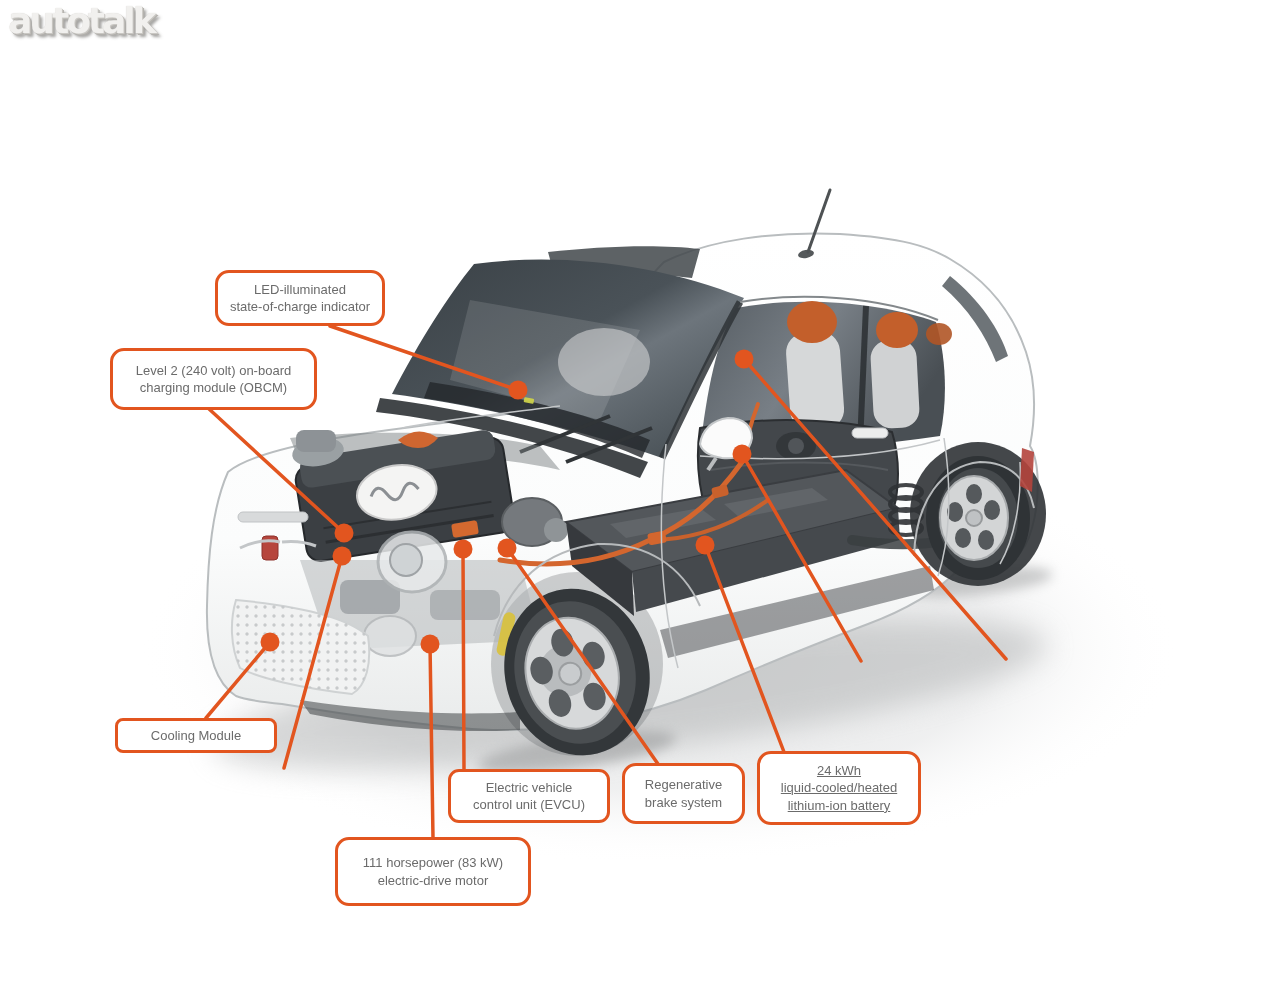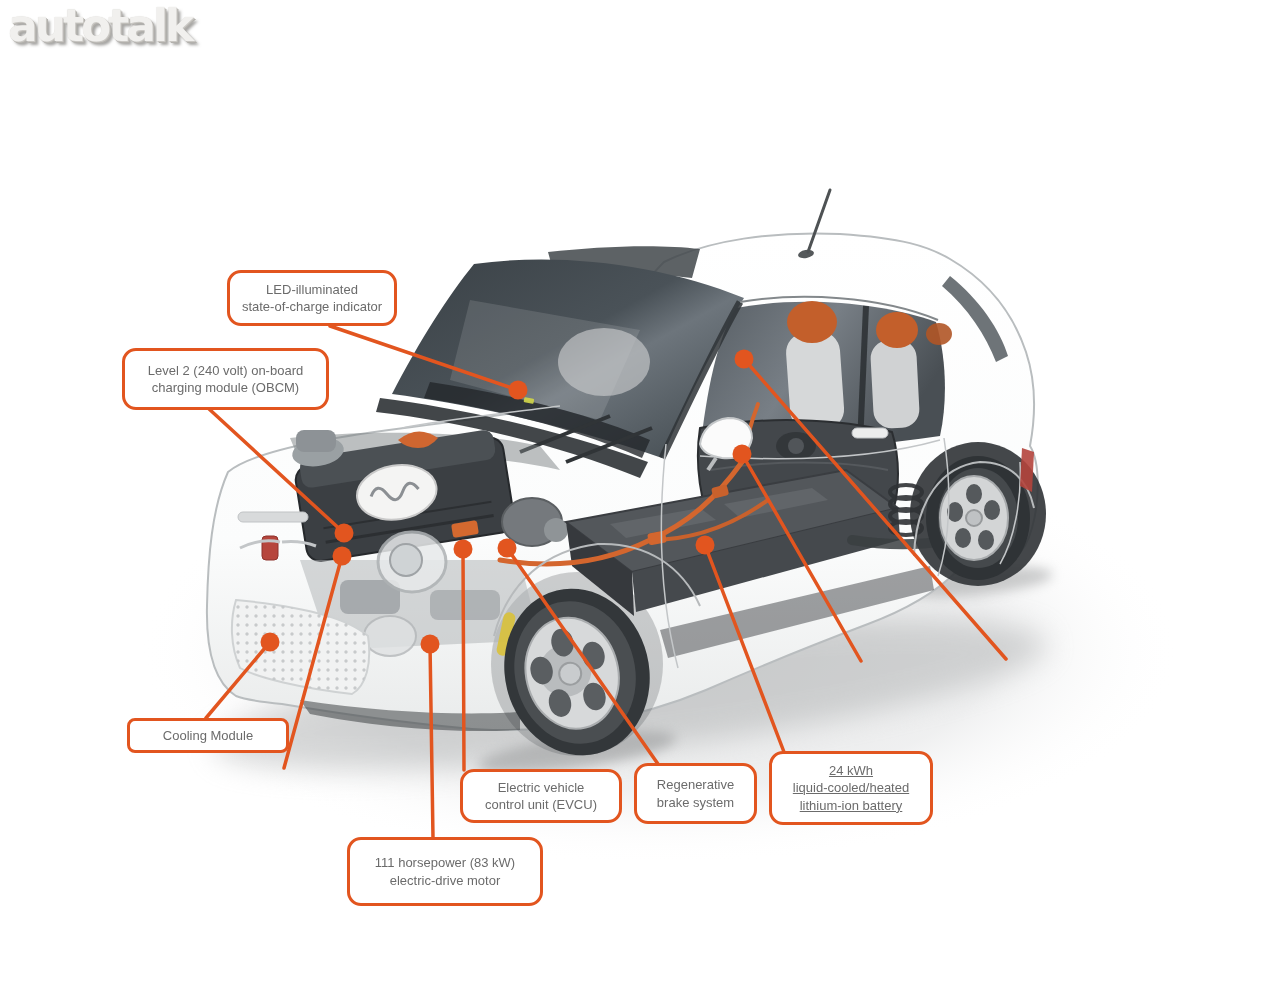--- a/index.html
+++ b/index.html
@@ -4,33 +4,33 @@
 <style>
   :root{ --accent:#e2551f; --label:#6b6b6b; }
   html,body{margin:0;padding:0;background:#fff;}
   .stage{
     position:relative; width:1280px; height:989px; background:#ffffff;
     overflow:hidden; font-family:"Liberation Sans", sans-serif;
   }
   .logo{
     position:absolute; left:8px; top:0px;
     font-family:"DejaVu Sans", sans-serif;
-    font-weight:800; font-size:44px; letter-spacing:-3px;
+    font-weight:800; font-size:36px; letter-spacing:-3px;
     color:#f1f0ee;
     text-shadow: 1px 1px 0 #c9c7c3, 2px 2px 0 #b2b0ac, 4px 4px 3px rgba(90,88,84,.55), 0 0 1px #d4d2ce;
   }
   svg.car{ position:absolute; left:0; top:0; }
   .lead{ stroke:var(--accent); stroke-width:3.5; stroke-linecap:round; }
   .dot{ fill:var(--accent); }
   .callout{
     position:absolute; box-sizing:border-box;
     background:#ffffff; border:3px solid var(--accent); border-radius:14px;
     display:flex; flex-direction:column; align-items:center; justify-content:center;
     text-align:center; color:var(--label);
-    font-size:13px; line-height:1.32; padding:2px 5px;margin-left:12px;
+    font-size:13px; line-height:1.32; padding:2px 5px;
   }
   .callout .ln{ white-space:nowrap; }
 </style>
 </head>
 <body>
 
 <div class="stage">
 
   <div class="logo">autotalk</div>
 
@@ -276,21 +276,21 @@
     <div class="ln">Level 2 (240 volt) on-board</div>
     <div class="ln">charging module (OBCM)</div>
   </div>
   <div class="callout" style="left:115px; top:718px; width:162px; height:35px; border-radius:8px;">
     <div class="ln">Cooling Module</div>
   </div>
   <div class="callout" style="left:335px; top:837px; width:196px; height:69px;">
     <div class="ln">111 horsepower (83 kW)</div>
     <div class="ln">electric-drive motor</div>
   </div>
-  <div class="callout" style="left:448px; top:769px; width:162px; height:54px;">
+  <div class="callout" style="left:448px; top:769px; width:162px; height:54px;border-radius:11px;">
     <div class="ln">Electric vehicle</div>
     <div class="ln">control unit (EVCU)</div>
   </div>
   <div class="callout" style="left:622px; top:763px; width:123px; height:61px;">
     <div class="ln">Regenerative</div>
     <div class="ln">brake system</div>
   </div>
   <div class="callout" style="left:757px; top:751px; width:164px; height:74px;text-decoration:underline;">
     <div class="ln">24 kWh</div>
     <div class="ln">liquid-cooled/heated</div>

